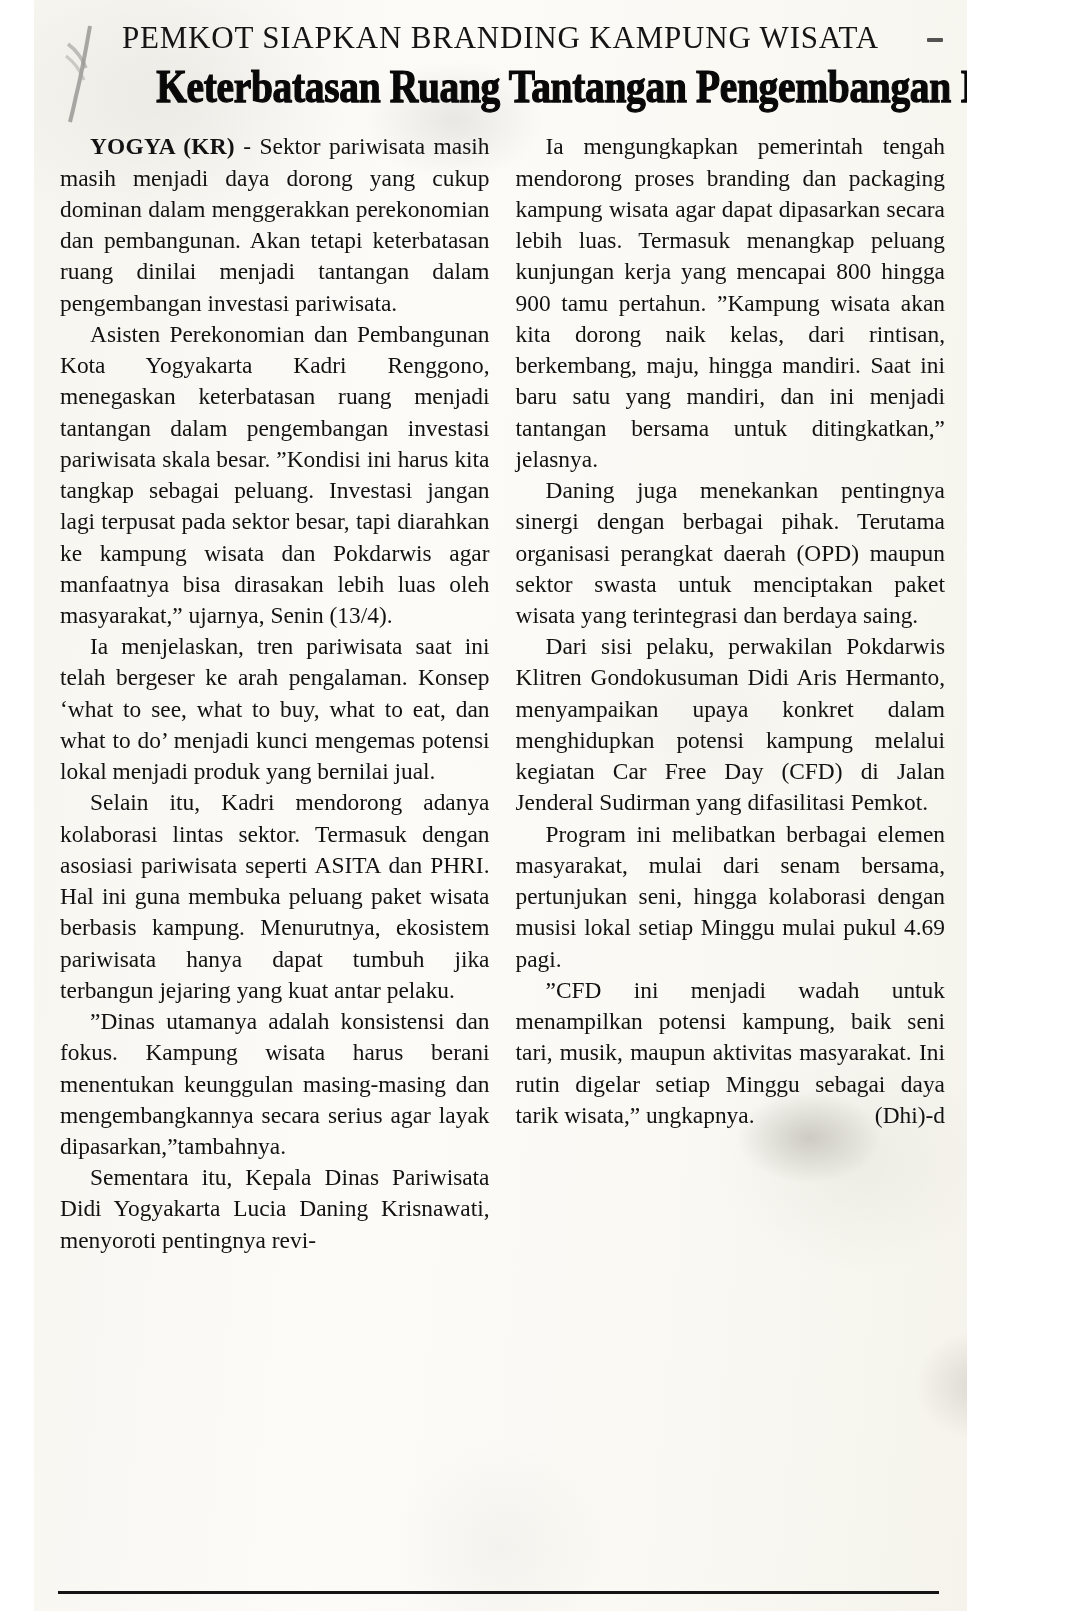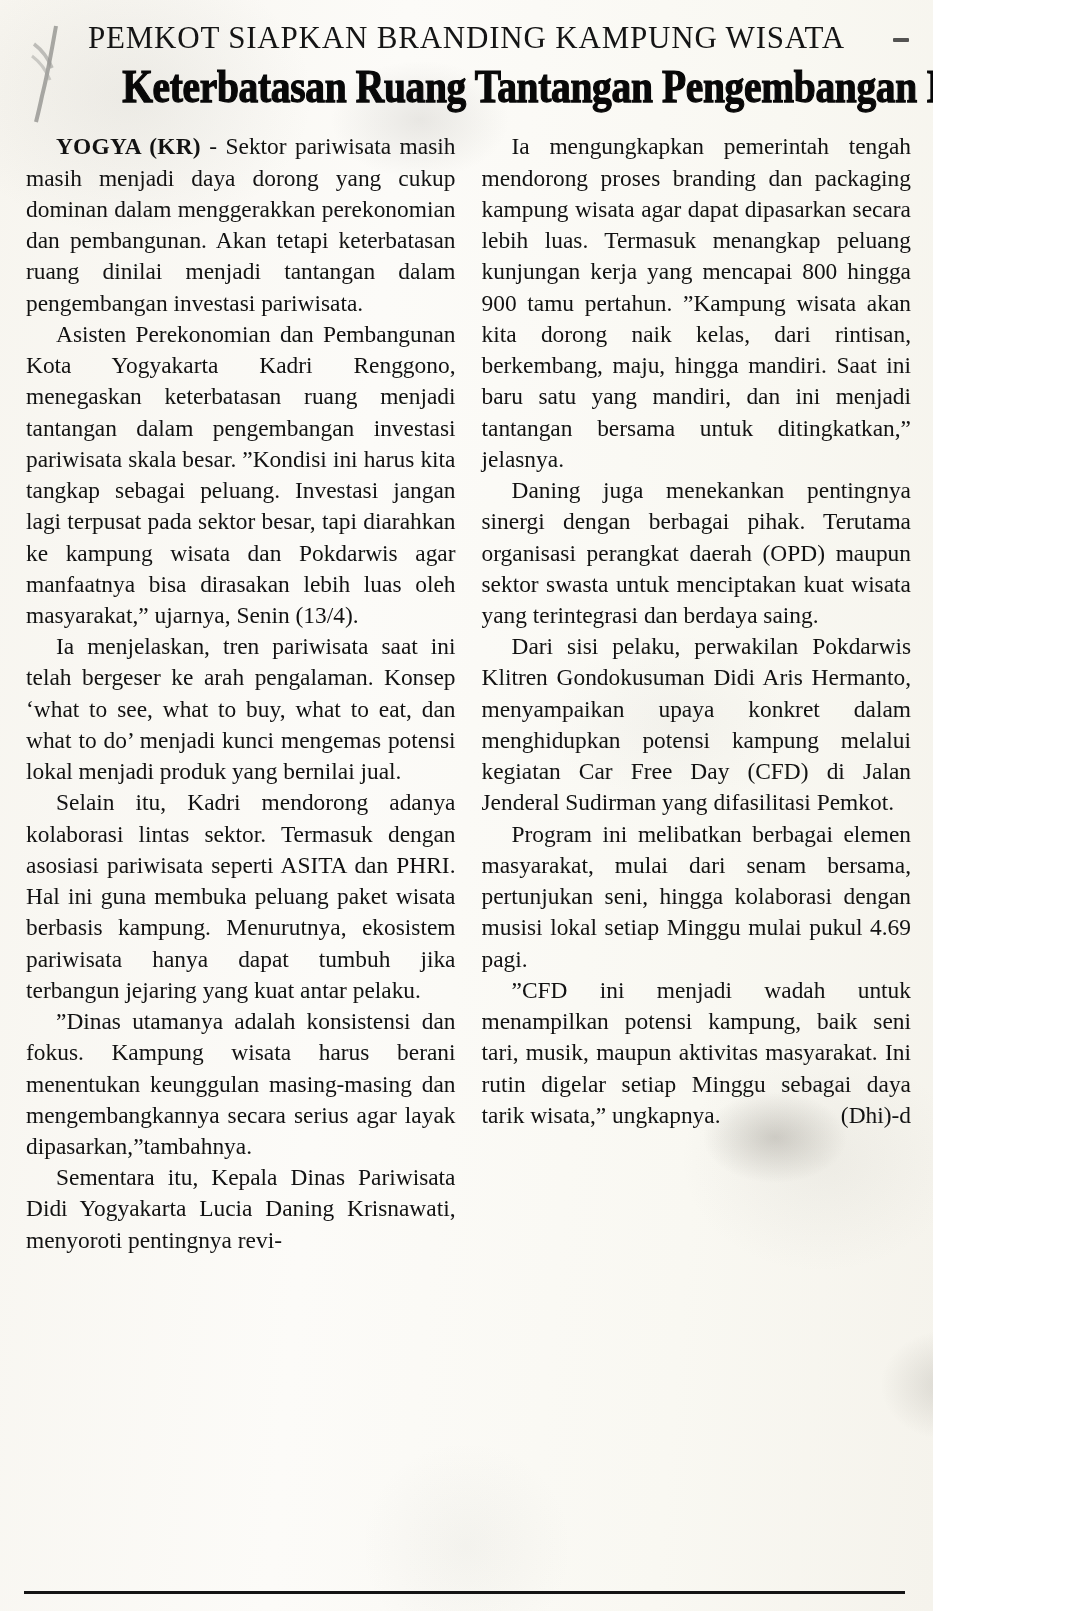--- a/index.html
+++ b/index.html
@@ -10,20 +10,21 @@
   }
 
   .page {
     position: relative;
     width: 933px;
     height: 1611px;
     background: #0369a1;
     overflow: hidden;
     font-family: "Liberation Serif", "DejaVu Serif", serif;
     color: #111111;
+    margin-left: 34px;
   }
 
   
   .paper-texture {
     position: absolute;
     inset: 0;
     pointer-events: none;
     background:
       radial-gradient(ellipse 260px 200px at 14% 6%, rgba(150,148,138,0.13), rgba(0,0,0,0) 70%),
       radial-gradient(ellipse 200px 160px at 88% 72%, rgba(150,148,138,0.10), rgba(0,0,0,0) 70%),
@@ -185,21 +186,21 @@
         <p class="first"><span class="lead-in">YOGYA (KR)</span><span> - </span><span>Sektor pariwisata masih masih menjadi daya dorong yang cukup dominan dalam menggerakkan perekonomian dan pembangunan. Akan tetapi keterbatasan ruang dinilai menjadi tantangan dalam pengembangan investasi pariwisata.</span></p>
         <p>Asisten Perekonomian dan Pembangunan Kota Yogyakarta Kadri Renggono, menegaskan keterbatasan ruang menjadi tantangan dalam pengembangan investasi pariwisata skala besar. ”Kondisi ini harus kita tangkap sebagai peluang. Investasi jangan lagi terpusat pada sektor besar, tapi diarahkan ke kampung wisata dan Pokdarwis agar manfaatnya bisa dirasakan lebih luas oleh masyarakat,” ujarnya, Senin (13/4).</p>
         <p>Ia menjelaskan, tren pariwisata saat ini telah bergeser ke arah pengalaman. Konsep ‘what to see, what to buy, what to eat, dan what to do’ menjadi kunci mengemas potensi lokal menjadi produk yang bernilai jual.</p>
         <p>Selain itu, Kadri mendorong adanya kolaborasi lintas sektor. Termasuk dengan asosiasi pariwisata seperti ASITA dan PHRI. Hal ini guna membuka peluang paket wisata berbasis kampung. Menurutnya, ekosistem pariwisata hanya dapat tumbuh jika terbangun jejaring yang kuat antar pelaku.</p>
         <p>”Dinas utamanya adalah konsistensi dan fokus. Kampung wisata harus berani menentukan keunggulan masing-masing dan mengembangkannya secara serius agar layak dipasarkan,”tambahnya.</p>
         <p>Sementara itu, Kepala Dinas Pariwisata Didi Yogyakarta Lucia Daning Krisnawati, menyoroti pentingnya revi-</p>
       </div>
 
       <div class="col">
         <p>Ia mengungkapkan pemerintah tengah mendorong proses branding dan packaging kampung wisata agar dapat dipasarkan secara lebih luas. Termasuk menangkap peluang kunjungan kerja yang mencapai 800 hingga 900 tamu pertahun. ”Kampung wisata akan kita dorong naik kelas, dari rintisan, berkembang, maju, hingga mandiri. Saat ini baru satu yang mandiri, dan ini menjadi tantangan bersama untuk ditingkatkan,” jelasnya.</p>
-        <p>Daning juga menekankan pentingnya sinergi dengan berbagai pihak. Terutama organisasi perangkat daerah (OPD) maupun sektor swasta untuk menciptakan kuat wisata yang terintegrasi dan berdaya saing.</p>
+        <p>Daning juga menekankan pentingnya sinergi dengan berbagai pihak. Terutama organisasi perangkat daerah (OPD) maupun sektor swasta untuk menciptakan paket wisata yang terintegrasi dan berdaya saing.</p>
         <p>Dari sisi pelaku, perwakilan Pokdarwis Klitren Gondokusuman Didi Aris Hermanto, menyampaikan upaya konkret dalam menghidupkan potensi kampung melalui kegiatan Car Free Day (CFD) di Jalan Jenderal Sudirman yang difasilitasi Pemkot.</p>
         <p>Program ini melibatkan berbagai elemen masyarakat, mulai dari senam bersama, pertunjukan seni, hingga kolaborasi dengan musisi lokal setiap Minggu mulai pukul 4.69 pagi.</p>
         <p class="last"><span>”CFD ini menjadi wadah untuk menampilkan potensi kampung, baik seni tari, musik, maupun aktivitas masyarakat. Ini rutin digelar setiap Minggu sebagai daya tarik wisata,” ungkapnya.</span><span class="byline">(Dhi)-d</span></p>
       </div>
 
     </div>
   </div>
 
   <div class="bottom-rule"></div>
 

